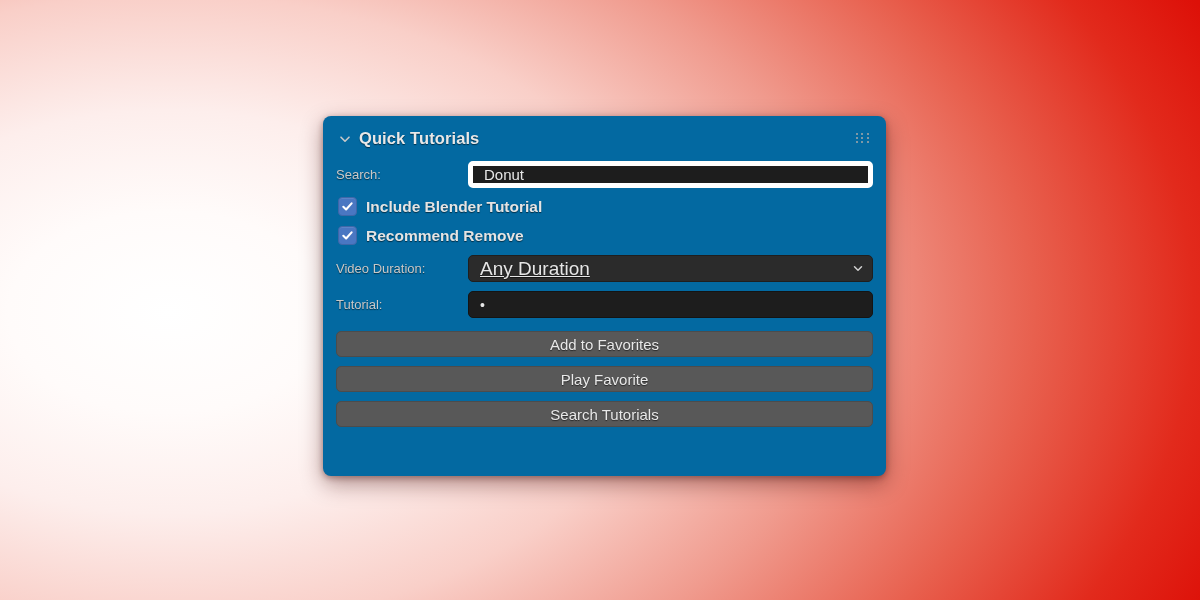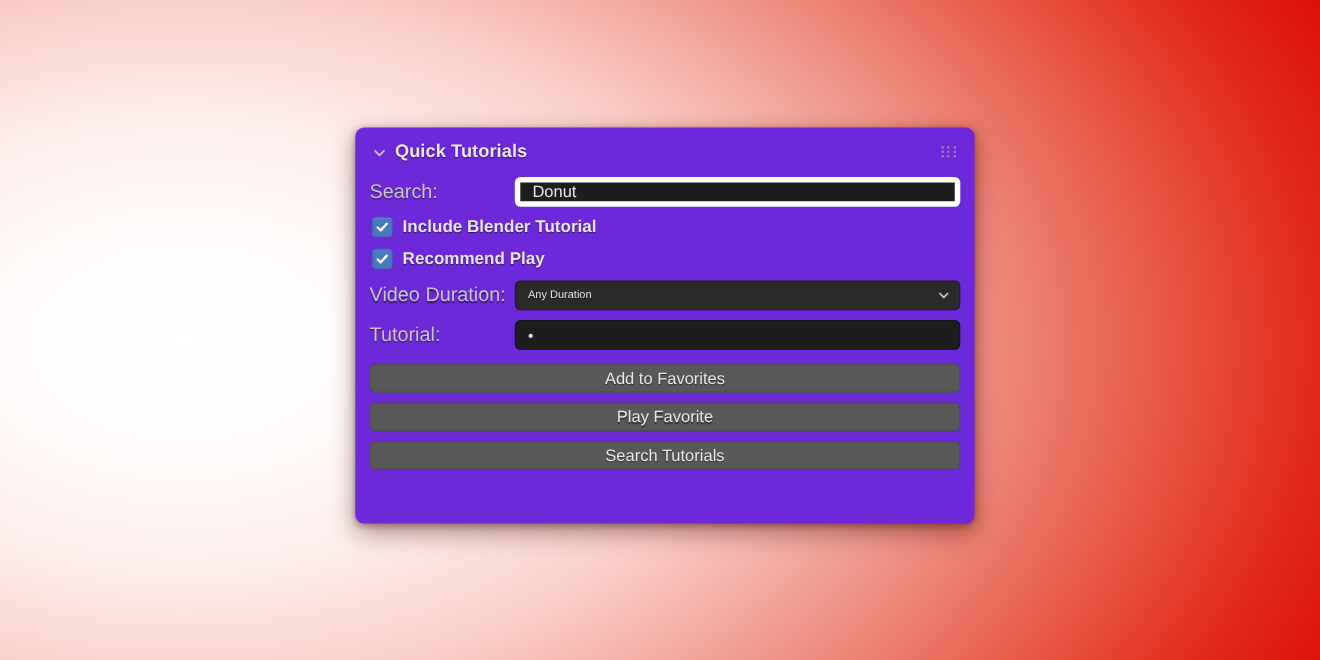--- a/index.html
+++ b/index.html
@@ -26,21 +26,21 @@
     position: relative;
   }
 
   
   .panel {
     position: absolute;
     left: 323px;
     top: 116px;
     width: 563px;
     height: 360px;
-    background: #6d28d9;
+    background: #0369a1;
     border-radius: 8px;
     box-shadow: 0 8px 22px rgba(70, 10, 6, 0.42),
                 0 2px 6px rgba(60, 8, 4, 0.35);
     padding: 0;
   }
 
   
   .panel-header {
     height: 45px;
     display: flex;
@@ -90,21 +90,21 @@
   .panel-body {
     padding: 0 13px;
   }
   .row {
     display: flex;
     align-items: center;
     margin-bottom: 9px;
   }
   .row-label {
     color: #c8c8c8;
-    font-size: 18px;
+    font-size: 13px;
     width: 132px;
     flex: 0 0 132px;
     text-shadow: 0 1px 1px rgba(0,0,0,0.5);
     white-space: nowrap;
   }
 
   
   .text-input {
     flex: 1 1 auto;
     height: 27px;
@@ -155,27 +155,28 @@
     position: relative;
     height: 27px;
   }
   .select-box {
     width: 100%;
     height: 27px;
     background: #2b2b2b;
     border: 1px solid #1f1f1f;
     border-radius: 5px;
     color: #e6e6e6;
-    font-size: 10px;
+    font-size: 19px;
     display: flex;
     align-items: center;
     padding: 0 26px 0 11px;
     white-space: nowrap;
     overflow: hidden;
     text-shadow: 0 1px 1px rgba(0,0,0,0.5);
+    text-decoration: underline;
   }
   .select-arrow {
     position: absolute;
     right: 9px;
     top: 50%;
     transform: translateY(-50%);
     width: 13px;
     height: 13px;
     pointer-events: none;
     display: flex;
@@ -269,21 +270,21 @@
       </span>
       <span class="check-label">Include Blender Tutorial</span>
     </div>
 
     <div class="check-row">
       <span class="checkbox">
         <svg width="13" height="13" viewBox="0 0 13 13">
           <path d="M2.3 6.8 L5.1 9.5 L10.6 3.4" fill="none" stroke="#ffffff" stroke-width="2.1" stroke-linecap="round" stroke-linejoin="round"></path>
         </svg>
       </span>
-      <span class="check-label">Recommend Play</span>
+      <span class="check-label">Recommend Remove</span>
     </div>
 
     <div class="row">
       <span class="row-label">Video Duration:</span>
       <span class="select-wrap">
         <span class="select-box">Any Duration</span>
         <span class="select-arrow">
           <svg width="12" height="12" viewBox="0 0 12 12">
             <path d="M2.5 4.3 L6 7.8 L9.5 4.3" fill="none" stroke="#cfcfcf" stroke-width="1.5" stroke-linecap="round" stroke-linejoin="round"></path>
           </svg>

